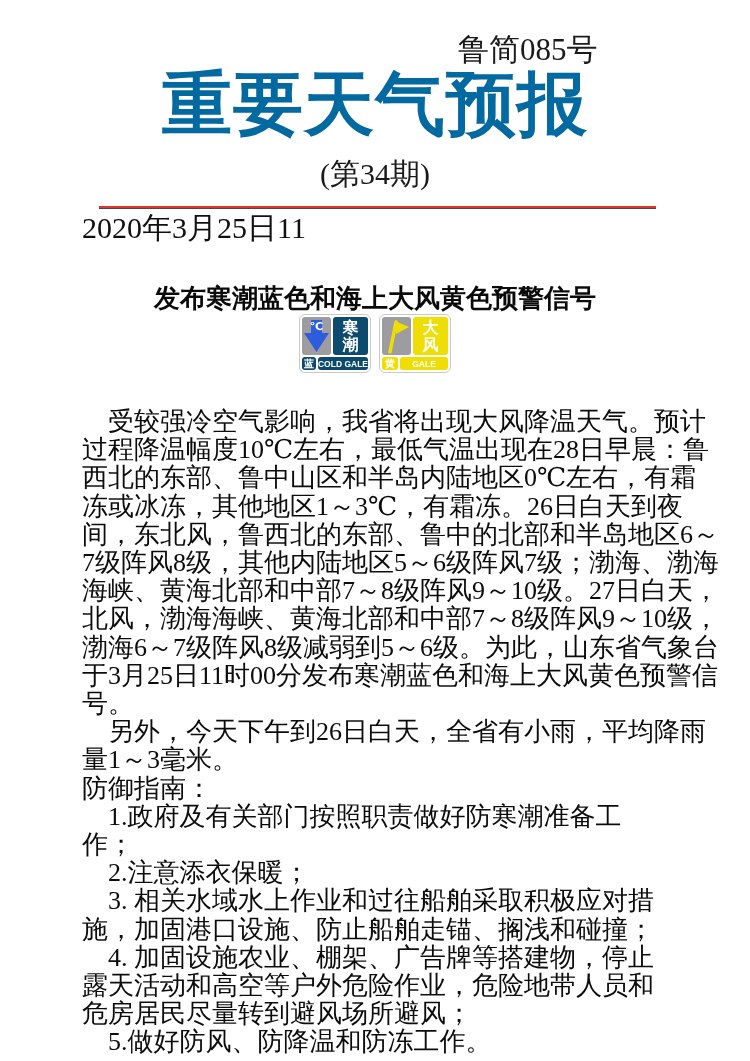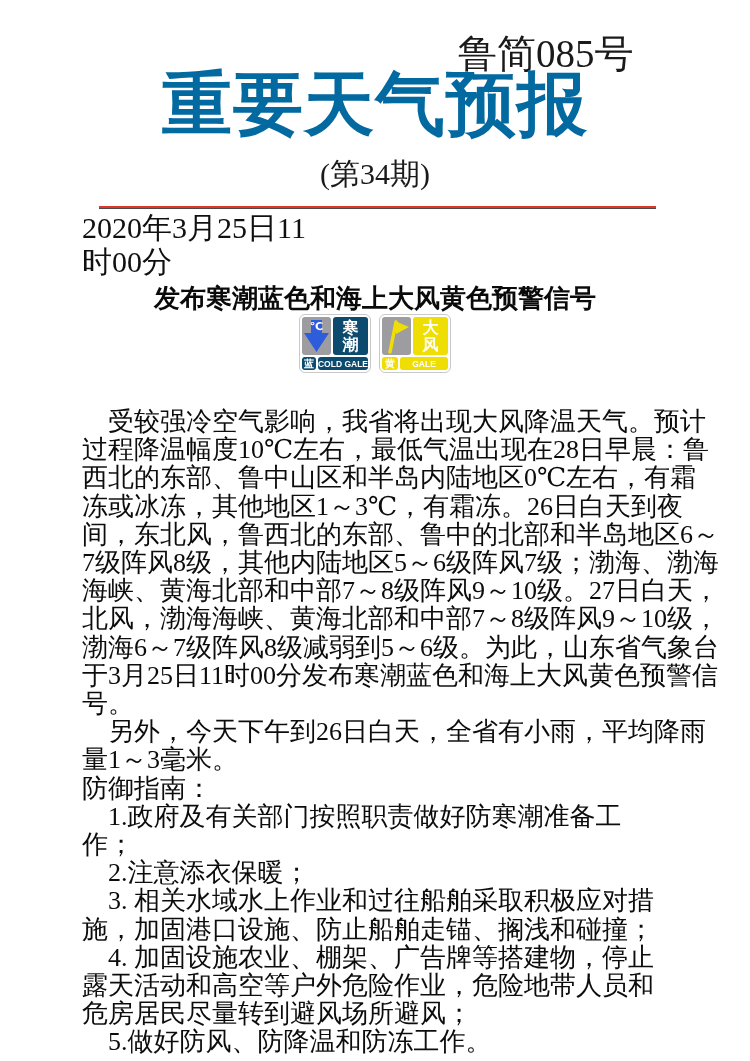--- a/index.html
+++ b/index.html
@@ -6,21 +6,21 @@
   .page {
     position:relative;
     width:750px; height:1061px;
     background:#ffffff;
     overflow:hidden;
     font-family:"Liberation Serif","DejaVu Serif",serif;
     color:#111111;
   }
   .doc-number {
     position:absolute; top:34px; left:458px;
-    font-size:39px; line-height:1; color:#1a1a1a;
+    font-size:31px; line-height:1; color:#1a1a1a;
     white-space:nowrap;
   }
   .main-title {
     position:absolute; top:70px; left:0; width:750px;
     text-align:center;
     font-size:70px; line-height:1; font-weight:bold;
     color:#0369a1; letter-spacing:1px;
     white-space:nowrap;
   }
   .issue-number {
@@ -92,21 +92,20 @@
   <div class="main-title">重要天气预报</div>
 
   <div class="issue-number">(第34期)</div>
 
   <div class="red-rule"></div>
 
   <div class="meta">
     <div class="meta-row1">
       <span>2020年3月25日11</span>
     </div>
-    <div>时00分</div>
   </div>
 
   <div class="headline">发布寒潮蓝色和海上大风黄色预警信号</div>
 
   <div class="icons-row">
 
     <div class="wicon">
       <div class="row-top">
         <div class="cell sym">
           <svg width="29" height="38" viewBox="0 0 29 38">

